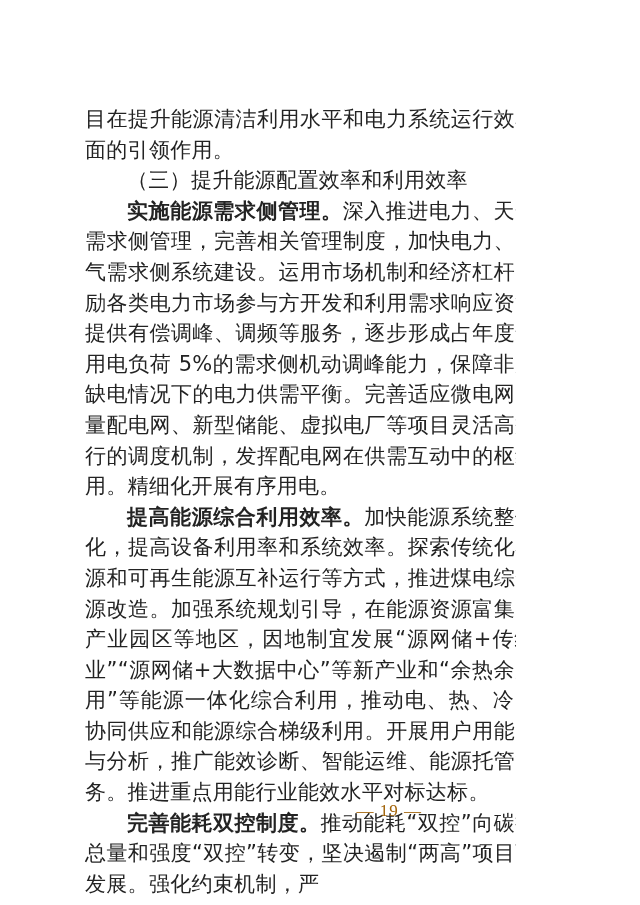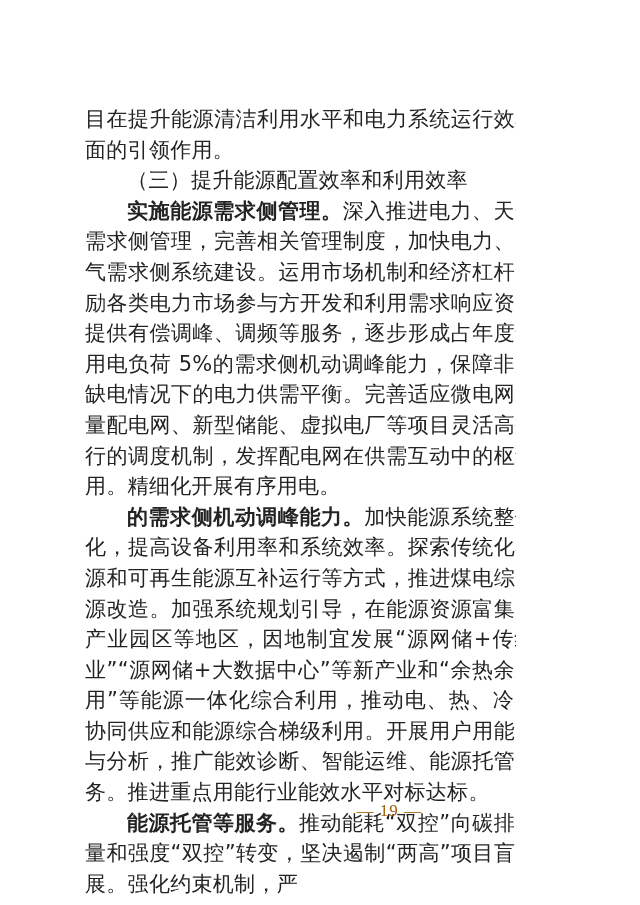--- a/index.html
+++ b/index.html
@@ -61,21 +61,21 @@
 
 <div class="page">
   <div class="content">
 
     <p class="para no-indent">目在提升能源清洁利用水平和电力系统运行效率方面的引领作用。</p>
 
     <h3 class="heading">（三）提升能源配置效率和利用效率</h3>
 
     <p class="para"><span class="lead">实施能源需求侧管理。</span><span>深入推进电力、天然气需求侧管理，完善相关管理制度，加快电力、天然气需求侧系统建设。运用市场机制和经济杠杆，鼓励各类电力市场参与方开发和利用需求响应资源，提供有偿调峰、调频等服务，逐步形成占年度最大用电负荷 5%的需求侧机动调峰能力，保障非严重缺电情况下的电力供需平衡。完善适应微电网、增量配电网、新型储能、虚拟电厂等项目灵活高效运行的调度机制，发挥配电网在供需互动中的枢纽作用。精细化开展有序用电。</span></p>
 
-    <p class="para"><span class="lead">的需求侧机动调峰能力。</span><span>加快能源系统整体优化，提高设备利用率和系统效率。探索传统化石能源和可再生能源互补运行等方式，推进煤电综合能源改造。加强系统规划引导，在能源资源富集区、产业园区等地区，因地制宜发展“源网储+传统工业”“源网储+大数据中心”等新产业和“余热余压利用”等能源一体化综合利用，推动电、热、冷多能协同供应和能源综合梯级利用。开展用户用能监测与分析，推广能效诊断、智能运维、能源托管等服务。推进重点用能行业能效水平对标达标。</span></p>
+    <p class="para"><span class="lead">提高能源综合利用效率。</span><span>加快能源系统整体优化，提高设备利用率和系统效率。探索传统化石能源和可再生能源互补运行等方式，推进煤电综合能源改造。加强系统规划引导，在能源资源富集区、产业园区等地区，因地制宜发展“源网储+传统工业”“源网储+大数据中心”等新产业和“余热余压利用”等能源一体化综合利用，推动电、热、冷多能协同供应和能源综合梯级利用。开展用户用能监测与分析，推广能效诊断、智能运维、能源托管等服务。推进重点用能行业能效水平对标达标。</span></p>
 
 
-    <p class="para"><span class="lead">能源托管等服务。</span><span>推动能耗“双控”向碳排放总量和强度“双控”转变，坚决遏制“两高”项目盲目发展。强化约束机制，严</span></p>
+    <p class="para"><span class="lead">完善能耗双控制度。</span><span>推动能耗“双控”向碳排放总量和强度“双控”转变，坚决遏制“两高”项目盲目发展。强化约束机制，严</span></p>
 
   </div>
 
   <div class="footer">— 19 —</div>
 </div>
 
 </body></html>

